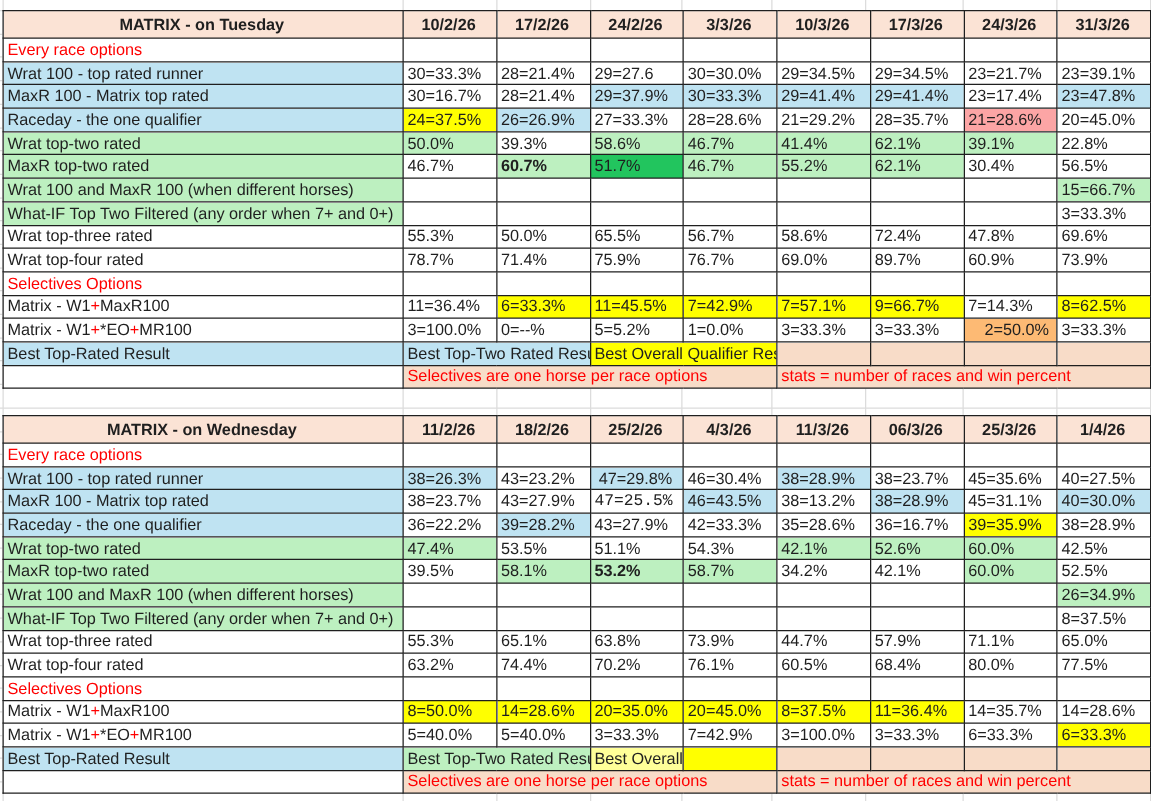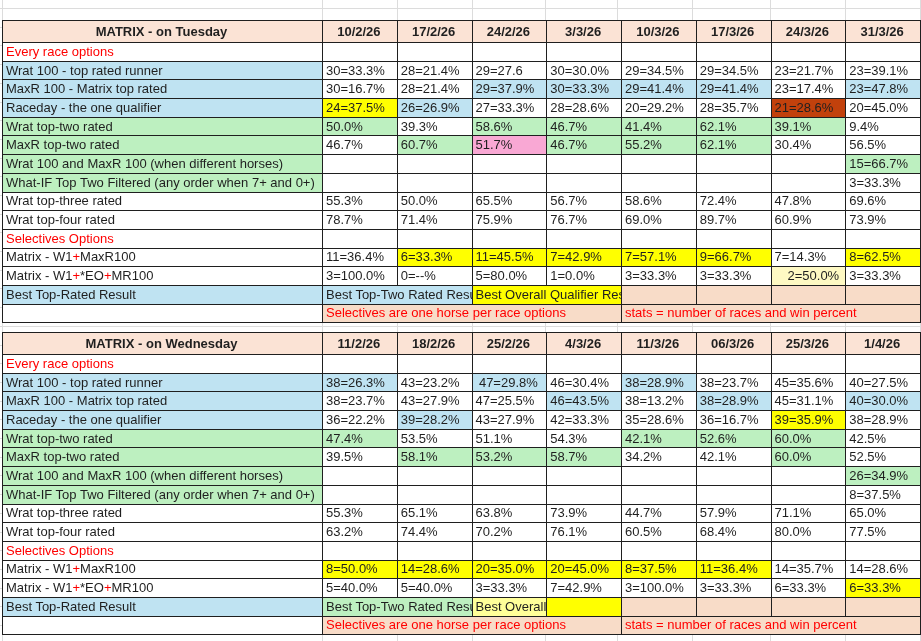--- a/index.html
+++ b/index.html
@@ -75,21 +75,21 @@
       <div class="gl-h" style="top: 475px;"></div>
       <div class="gl-h" style="top: 494px;"></div>
       <div class="gl-h" style="top: 513px;"></div>
       <div class="gl-h" style="top: 532px;"></div>
       <div class="gl-h" style="top: 550px;"></div>
       <div class="gl-h" style="top: 569px;"></div>
       <div class="gl-h" style="top: 588px;"></div>
       <div class="gl-h" style="top: 606px;"></div>
       <div class="gl-h" style="top: 625px;"></div>
     </div>
-  <table class="matrix" id="table-0" style="top: 20px;">
+  <table class="matrix" id="table-0" style="top: 8px;">
       <colgroup>
         <col style="width: 320px;">
         <col style="width: 74.75px;">
         <col style="width: 74.75px;">
         <col style="width: 74.75px;">
         <col style="width: 74.75px;">
         <col style="width: 74.75px;">
         <col style="width: 74.75px;">
         <col style="width: 74.75px;">
         <col style="width: 74.75px;">
@@ -140,41 +140,41 @@
           <td class="val" style="background: rgb(191, 227, 242);">29=41.4%</td>
           <td class="val" style="background: rgb(255, 255, 255);">23=17.4%</td>
           <td class="val" style="background: rgb(191, 227, 242);">23=47.8%</td>
         </tr>
         <tr>
           <td style="background: rgb(191, 227, 242);">Raceday - the one qualifier</td>
           <td class="val" style="background: rgb(255, 255, 0);">24=37.5%</td>
           <td class="val" style="background: rgb(191, 227, 242);">26=26.9%</td>
           <td class="val" style="background: rgb(255, 255, 255);">27=33.3%</td>
           <td class="val" style="background: rgb(255, 255, 255);">28=28.6%</td>
-          <td class="val" style="background: rgb(255, 255, 255);">20=29.2%</td>
+          <td class="val" style="background: rgb(255, 255, 255);">21=29.2%</td>
           <td class="val" style="background: rgb(255, 255, 255);">28=35.7%</td>
-          <td class="val" style="background: #c2410c; margin-left: 11px;">21=28.6%</td>
+          <td class="val" style="background: #fca5a5; margin-left: 11px;">21=28.6%</td>
           <td class="val" style="background: rgb(255, 255, 255);">20=45.0%</td>
         </tr>
         <tr>
           <td style="background: rgb(189, 240, 192);">Wrat top-two rated</td>
           <td class="val" style="background: rgb(189, 240, 192);">50.0%</td>
           <td class="val" style="background: rgb(255, 255, 255);">39.3%</td>
           <td class="val" style="background: rgb(189, 240, 192);">58.6%</td>
           <td class="val" style="background: rgb(189, 240, 192);">46.7%</td>
           <td class="val" style="background: rgb(189, 240, 192);">41.4%</td>
           <td class="val" style="background: rgb(189, 240, 192);">62.1%</td>
           <td class="val" style="background: rgb(189, 240, 192);">39.1%</td>
-          <td class="val" style="background: rgb(255, 255, 255);">9.4%</td>
+          <td class="val" style="background: rgb(255, 255, 255);">22.8%</td>
         </tr>
         <tr>
           <td style="background: rgb(189, 240, 192);">MaxR top-two rated</td>
           <td class="val" style="background: rgb(255, 255, 255);">46.7%</td>
-          <td class="val" style="background: rgb(189, 240, 192);">60.7%</td>
-          <td class="val" style="background: #f9a8d4; margin-top: 20px;">51.7%</td>
+          <td class="val" style="background: rgb(189, 240, 192); font-weight: bold;">60.7%</td>
+          <td class="val" style="background: #22c55e; margin-top: 20px;">51.7%</td>
           <td class="val" style="background: rgb(189, 240, 192);">46.7%</td>
           <td class="val" style="background: rgb(189, 240, 192);">55.2%</td>
           <td class="val" style="background: rgb(189, 240, 192);">62.1%</td>
           <td class="val" style="background: rgb(255, 255, 255);">30.4%</td>
           <td class="val" style="background: rgb(255, 255, 255);">56.5%</td>
         </tr>
         <tr>
           <td style="background: rgb(189, 240, 192);">Wrat 100 and MaxR 100 (when different horses)</td>
           <td class="val" style="background: rgb(255, 255, 255);"></td>
           <td class="val" style="background: rgb(255, 255, 255);"></td>
@@ -237,25 +237,25 @@
           <td class="val" style="background: rgb(255, 255, 0);">7=42.9%</td>
           <td class="val" style="background: rgb(255, 255, 0);">7=57.1%</td>
           <td class="val" style="background: rgb(255, 255, 0);">9=66.7%</td>
           <td class="val" style="background: rgb(255, 255, 255);">7=14.3%</td>
           <td class="val" style="background: rgb(255, 255, 0);">8=62.5%</td>
         </tr>
         <tr>
           <td style="background: rgb(255, 255, 255);"><span>Matrix - W1</span><span style="color: rgb(255, 0, 0);">+</span><span>*EO</span><span style="color: rgb(255, 0, 0);">+</span><span>MR100</span></td>
           <td class="val" style="background: rgb(255, 255, 255);">3=100.0%</td>
           <td class="val" style="background: rgb(255, 255, 255);">0=--%</td>
-          <td class="val" style="background: rgb(255, 255, 255);">5=80.0%</td>
+          <td class="val" style="background: rgb(255, 255, 255);">5=5.2%</td>
           <td class="val" style="background: rgb(255, 255, 255);">1=0.0%</td>
           <td class="val" style="background: rgb(255, 255, 255);">3=33.3%</td>
           <td class="val" style="background: rgb(255, 255, 255);">3=33.3%</td>
-          <td class="val" style="background: #fef9c3; padding-left: 16px;">2=50.0%</td>
+          <td class="val" style="background: #fdba74; padding-left: 16px;">2=50.0%</td>
           <td class="val" style="background: rgb(255, 255, 255);">3=33.3%</td>
         </tr>
         <tr>
           <td style="background: rgb(191, 227, 242);">Best Top-Rated Result</td>
           <td class="clip" colspan="2" style="background: rgb(191, 227, 242);">Best Top-Two Rated Result</td>
           <td class="spill" colspan="2" style="background: rgb(255, 255, 0);">Best Overall Qualifier Result</td>
           <td style="background: rgb(248, 220, 200);"></td>
           <td style="background: rgb(248, 220, 200);"></td>
           <td style="background: rgb(248, 220, 200);"></td>
           <td style="background: rgb(248, 220, 200);"></td>
@@ -312,21 +312,21 @@
           <td class="val" style="background: rgb(255, 255, 255);">46=30.4%</td>
           <td class="val" style="background: rgb(191, 227, 242);">38=28.9%</td>
           <td class="val" style="background: rgb(255, 255, 255);">38=23.7%</td>
           <td class="val" style="background: rgb(255, 255, 255);">45=35.6%</td>
           <td class="val" style="background: rgb(255, 255, 255);">40=27.5%</td>
         </tr>
         <tr>
           <td style="background: rgb(191, 227, 242);">MaxR 100 - Matrix top rated</td>
           <td class="val" style="background: rgb(255, 255, 255);">38=23.7%</td>
           <td class="val" style="background: rgb(255, 255, 255);">43=27.9%</td>
-          <td class="val" style="background: rgb(255, 255, 255);">47=25.5%</td>
+          <td class="val" style="background: rgb(255, 255, 255); font-family: Liberation Mono, monospace;">47=25.5%</td>
           <td class="val" style="background: rgb(191, 227, 242);">46=43.5%</td>
           <td class="val" style="background: rgb(255, 255, 255);">38=13.2%</td>
           <td class="val" style="background: rgb(191, 227, 242);">38=28.9%</td>
           <td class="val" style="background: rgb(255, 255, 255);">45=31.1%</td>
           <td class="val" style="background: rgb(191, 227, 242);">40=30.0%</td>
         </tr>
         <tr>
           <td style="background: rgb(191, 227, 242);">Raceday - the one qualifier</td>
           <td class="val" style="background: rgb(255, 255, 255);">36=22.2%</td>
           <td class="val" style="background: rgb(191, 227, 242);">39=28.2%</td>
@@ -345,21 +345,21 @@
           <td class="val" style="background: rgb(255, 255, 255);">54.3%</td>
           <td class="val" style="background: rgb(189, 240, 192);">42.1%</td>
           <td class="val" style="background: rgb(189, 240, 192);">52.6%</td>
           <td class="val" style="background: rgb(189, 240, 192);">60.0%</td>
           <td class="val" style="background: rgb(255, 255, 255);">42.5%</td>
         </tr>
         <tr>
           <td style="background: rgb(189, 240, 192);">MaxR top-two rated</td>
           <td class="val" style="background: rgb(255, 255, 255);">39.5%</td>
           <td class="val" style="background: rgb(189, 240, 192);">58.1%</td>
-          <td class="val" style="background: rgb(189, 240, 192);">53.2%</td>
+          <td class="val" style="background: rgb(189, 240, 192); font-weight: bold;">53.2%</td>
           <td class="val" style="background: rgb(189, 240, 192);">58.7%</td>
           <td class="val" style="background: rgb(255, 255, 255);">34.2%</td>
           <td class="val" style="background: rgb(255, 255, 255);">42.1%</td>
           <td class="val" style="background: rgb(189, 240, 192);">60.0%</td>
           <td class="val" style="background: rgb(255, 255, 255);">52.5%</td>
         </tr>
         <tr>
           <td style="background: rgb(189, 240, 192);">Wrat 100 and MaxR 100 (when different horses)</td>
           <td class="val" style="background: rgb(255, 255, 255);"></td>
           <td class="val" style="background: rgb(255, 255, 255);"></td>

